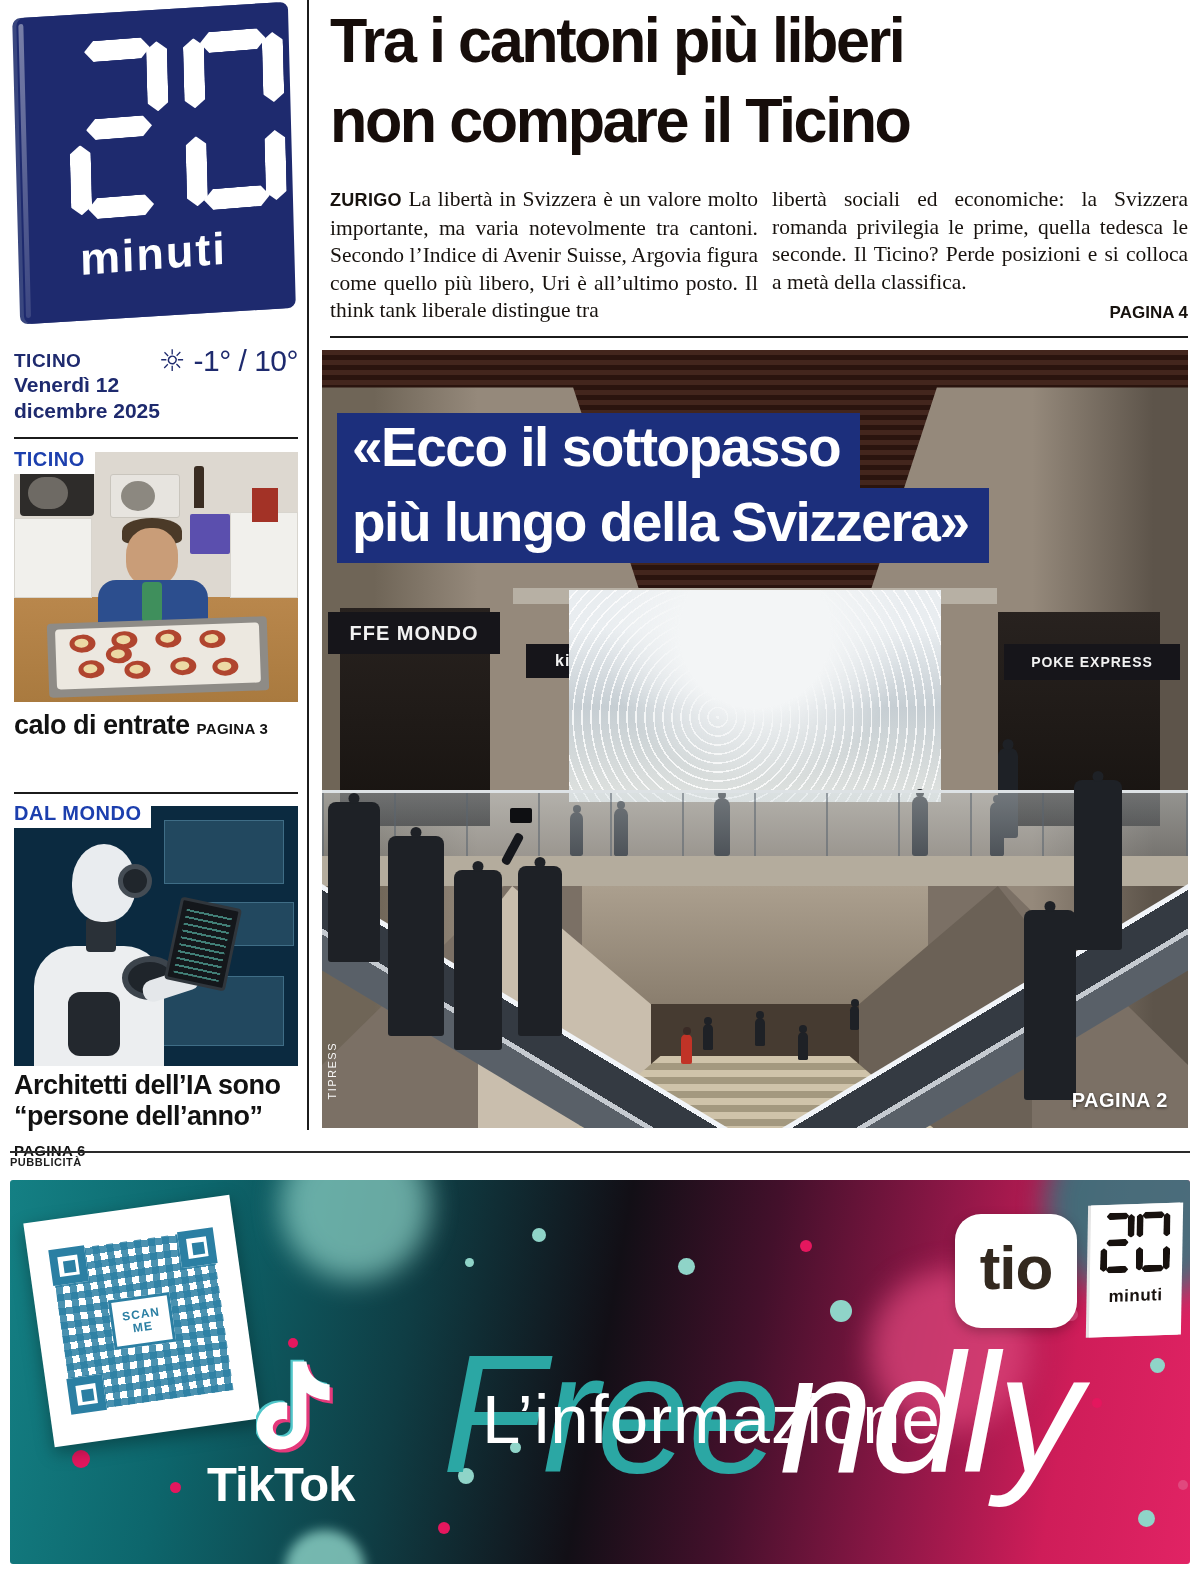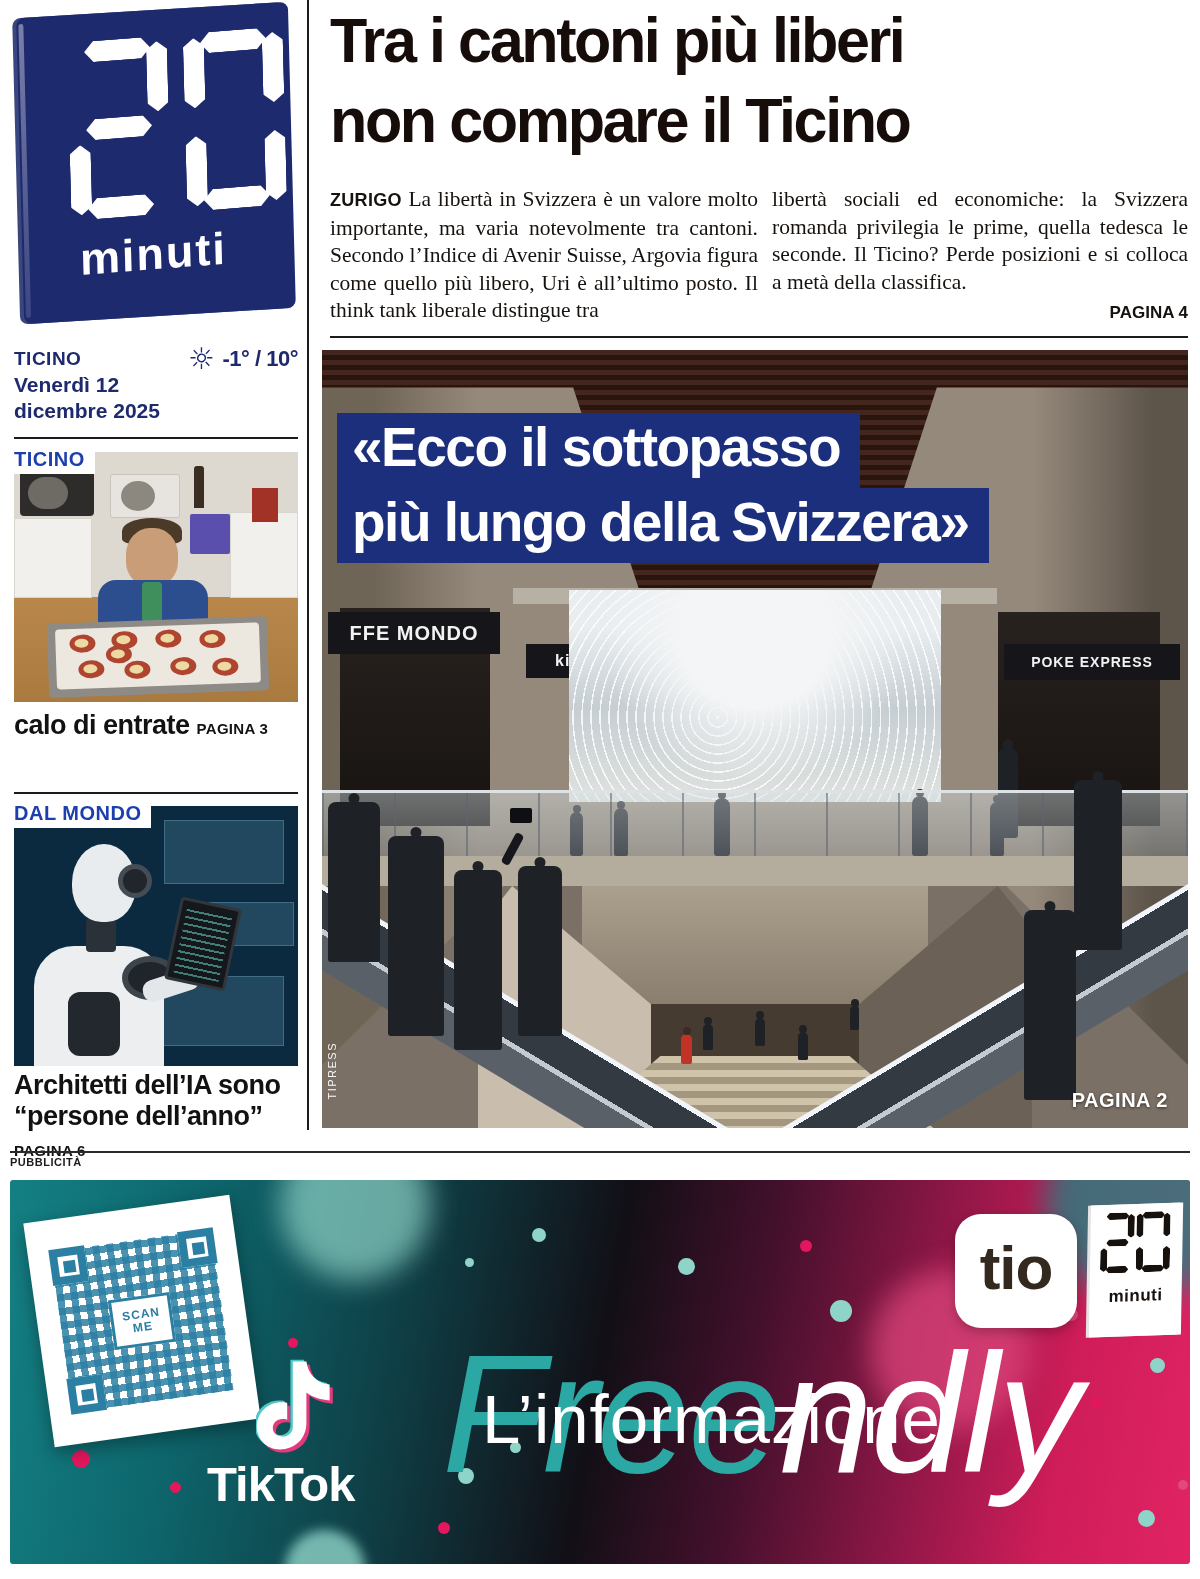--- a/index.html
+++ b/index.html
@@ -22,21 +22,21 @@
   .seg.tl{left:0;top:5px}.seg.tr{left:79px;top:5px}
   .seg.bl{left:0;top:103px}.seg.br{left:79px;top:103px}
   .logo-word{position:absolute;left:0;right:10px;top:218px;text-align:center;color:#fff;
              font-size:45px;font-weight:700;letter-spacing:2px;transform:skewY(-1deg);}
 
   
   #edition-row{position:absolute;left:14px;top:344px;width:284px;display:flex;justify-content:space-between;align-items:center;}
   .edition-name{font-size:19px;font-weight:800;color:#1e2a6e;letter-spacing:.5px;}
   .weather{display:flex;align-items:center;gap:8px;color:#1e2a6e;}
   .sun-icon{font-family:"DejaVu Sans",sans-serif;font-size:30px;line-height:1;color:#1e2a6e;}
-  .weather-temp{font-size:22px;font-weight:700;letter-spacing:-.5px;}
+  .weather-temp{font-size:30px;font-weight:400;letter-spacing:-.5px;}
   #date-block{position:absolute;left:14px;top:372px;color:#1e2a6e;font-size:21px;font-weight:700;line-height:26px;}
 
   
   #v-divider{position:absolute;left:307px;top:0;width:2px;height:1130px;background:#1c1c1c;}
 
   
   #lead-headline{position:absolute;left:330px;top:0px;width:870px;font-weight:800;color:#160d0a;
                  font-size:63px;line-height:80px;letter-spacing:-2.5px;transform:scaleX(.97);transform-origin:left top;}
   .lead-col{position:absolute;top:186px;font-family:"Liberation Serif",serif;font-size:21.5px;line-height:27.6px;
             color:#17120e;text-align:justify;}

